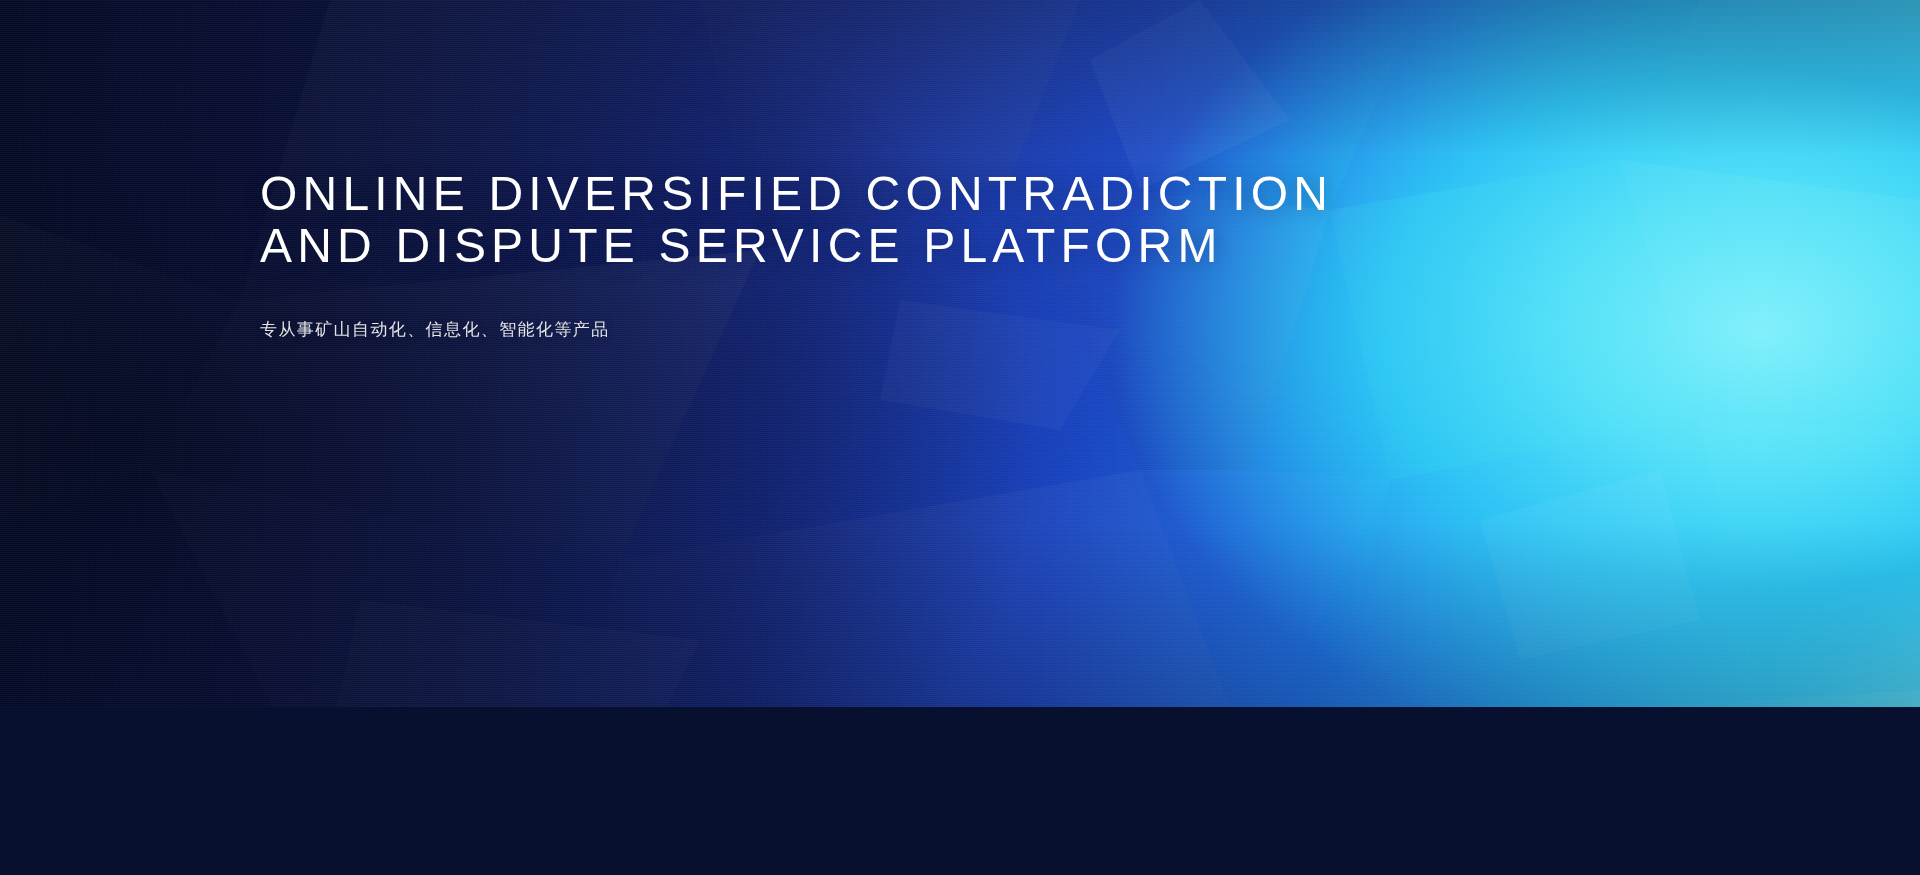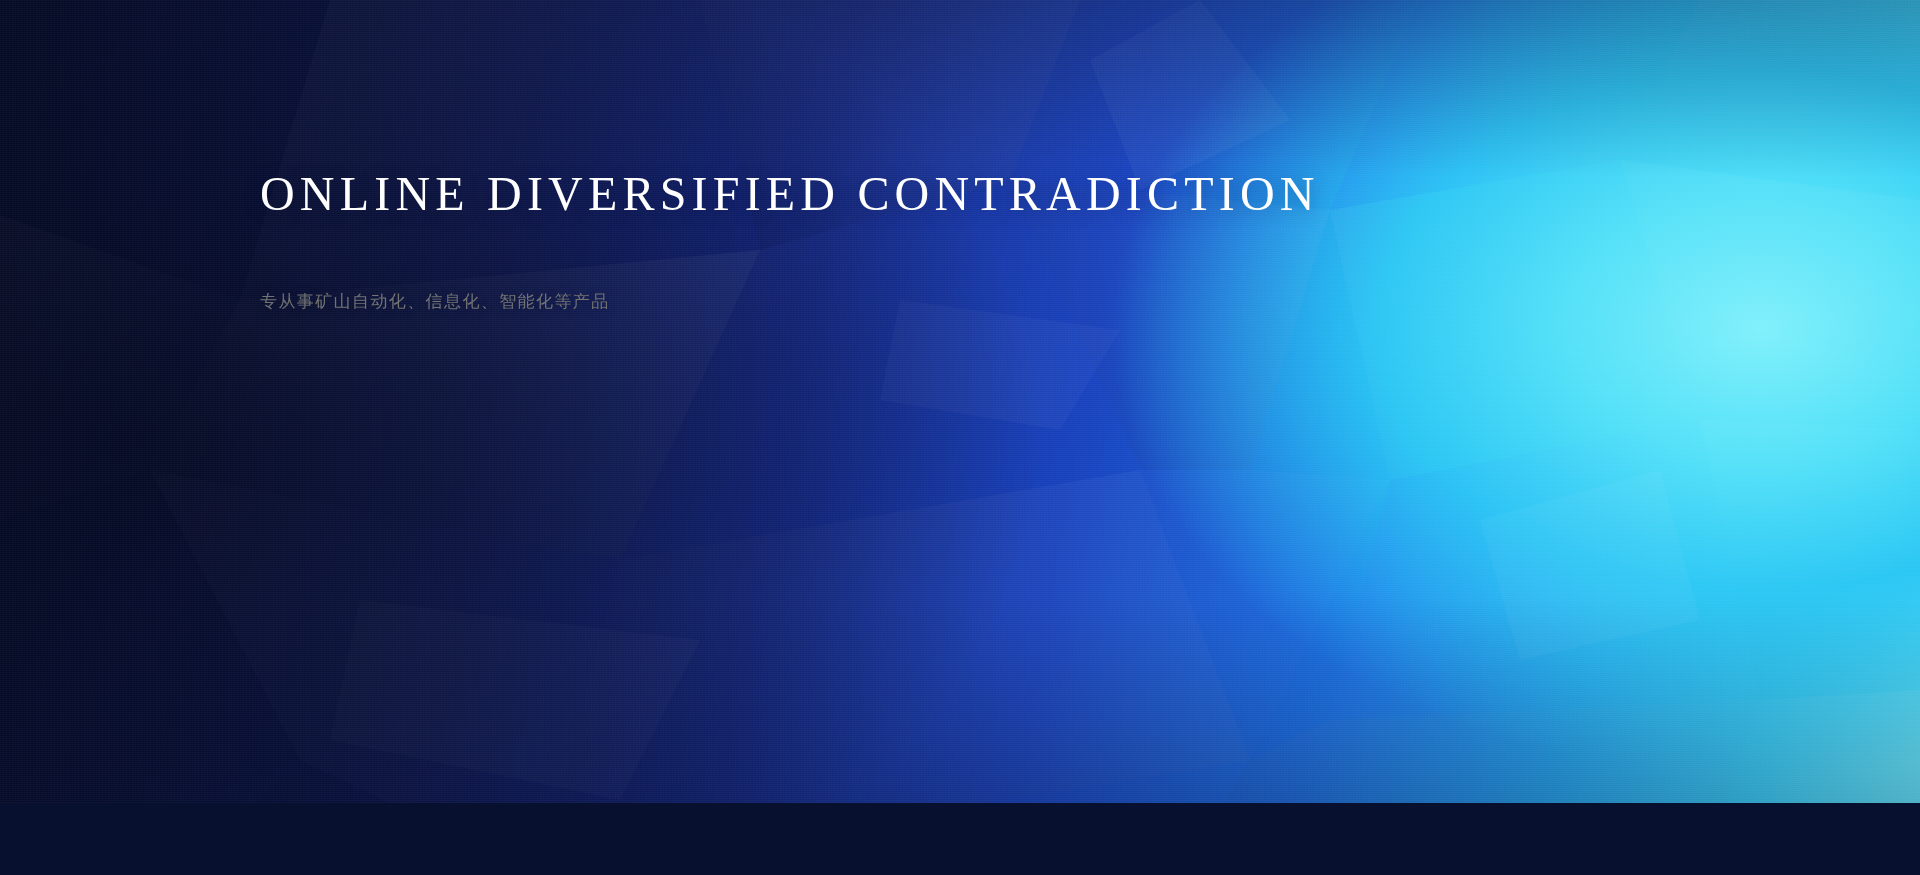--- a/index.html
+++ b/index.html
@@ -8,23 +8,23 @@
   html, body {
     width:1920px;
     height:875px;
     overflow:hidden;
     background:#07102e;
   }
 
   .banner {
     position:relative;
     width:1920px;
-    height:803px;
+    height:707px;
     overflow:hidden;
-    font-family:Liberation Serif, serif;
+    font-family:Liberation Sans, sans-serif;
   }
 
   
   .bg-base {
     position:absolute; inset:0;
     background:
       radial-gradient(ellipse 900px 620px at 1760px 330px,
         #7df0fb 0%, #4fe0f8 22%, #27c6f4 42%, rgba(39,198,244,0) 72%),
       linear-gradient(100deg,
         #060c28 0%, #0a1240 13%, #0e1a5e 27%, #112688 42%,
@@ -73,22 +73,22 @@
     color:#ffffff;
     font-size:36px;
     line-height:44px;
     font-weight:400;
     letter-spacing:5px;
     white-space:nowrap;
     text-shadow:0 2px 16px rgba(0,18,60,.34);
   }
 
   .desc {
-    margin-top:66px;
-    color:#737373;
+    margin-top:42px;
+    color:#e5e5e5;
     font-size:17px;
     line-height:31px;
     font-weight:400;
     letter-spacing:1.4px;
     white-space:nowrap;
     text-shadow:0 1px 10px rgba(0,18,60,.40);
   }
   .desc-line { display:block; }
 </style>
 </head>
@@ -158,20 +158,21 @@
     </svg>
   </div>
 
   <div class="bg-vignette"></div>
   <div class="bg-noise"></div>
 
   <div class="content">
 
     <h1 class="headline">
       <span class="hl-line">ONLINE DIVERSIFIED CONTRADICTION</span>
+      <span class="hl-line">AND DISPUTE SERVICE PLATFORM</span>
     </h1>
 
 
     <div class="desc">
       <span class="desc-line">专从事矿山自动化、信息化、智能化等产品</span>
     </div>
 
   </div>
 </div>
 

